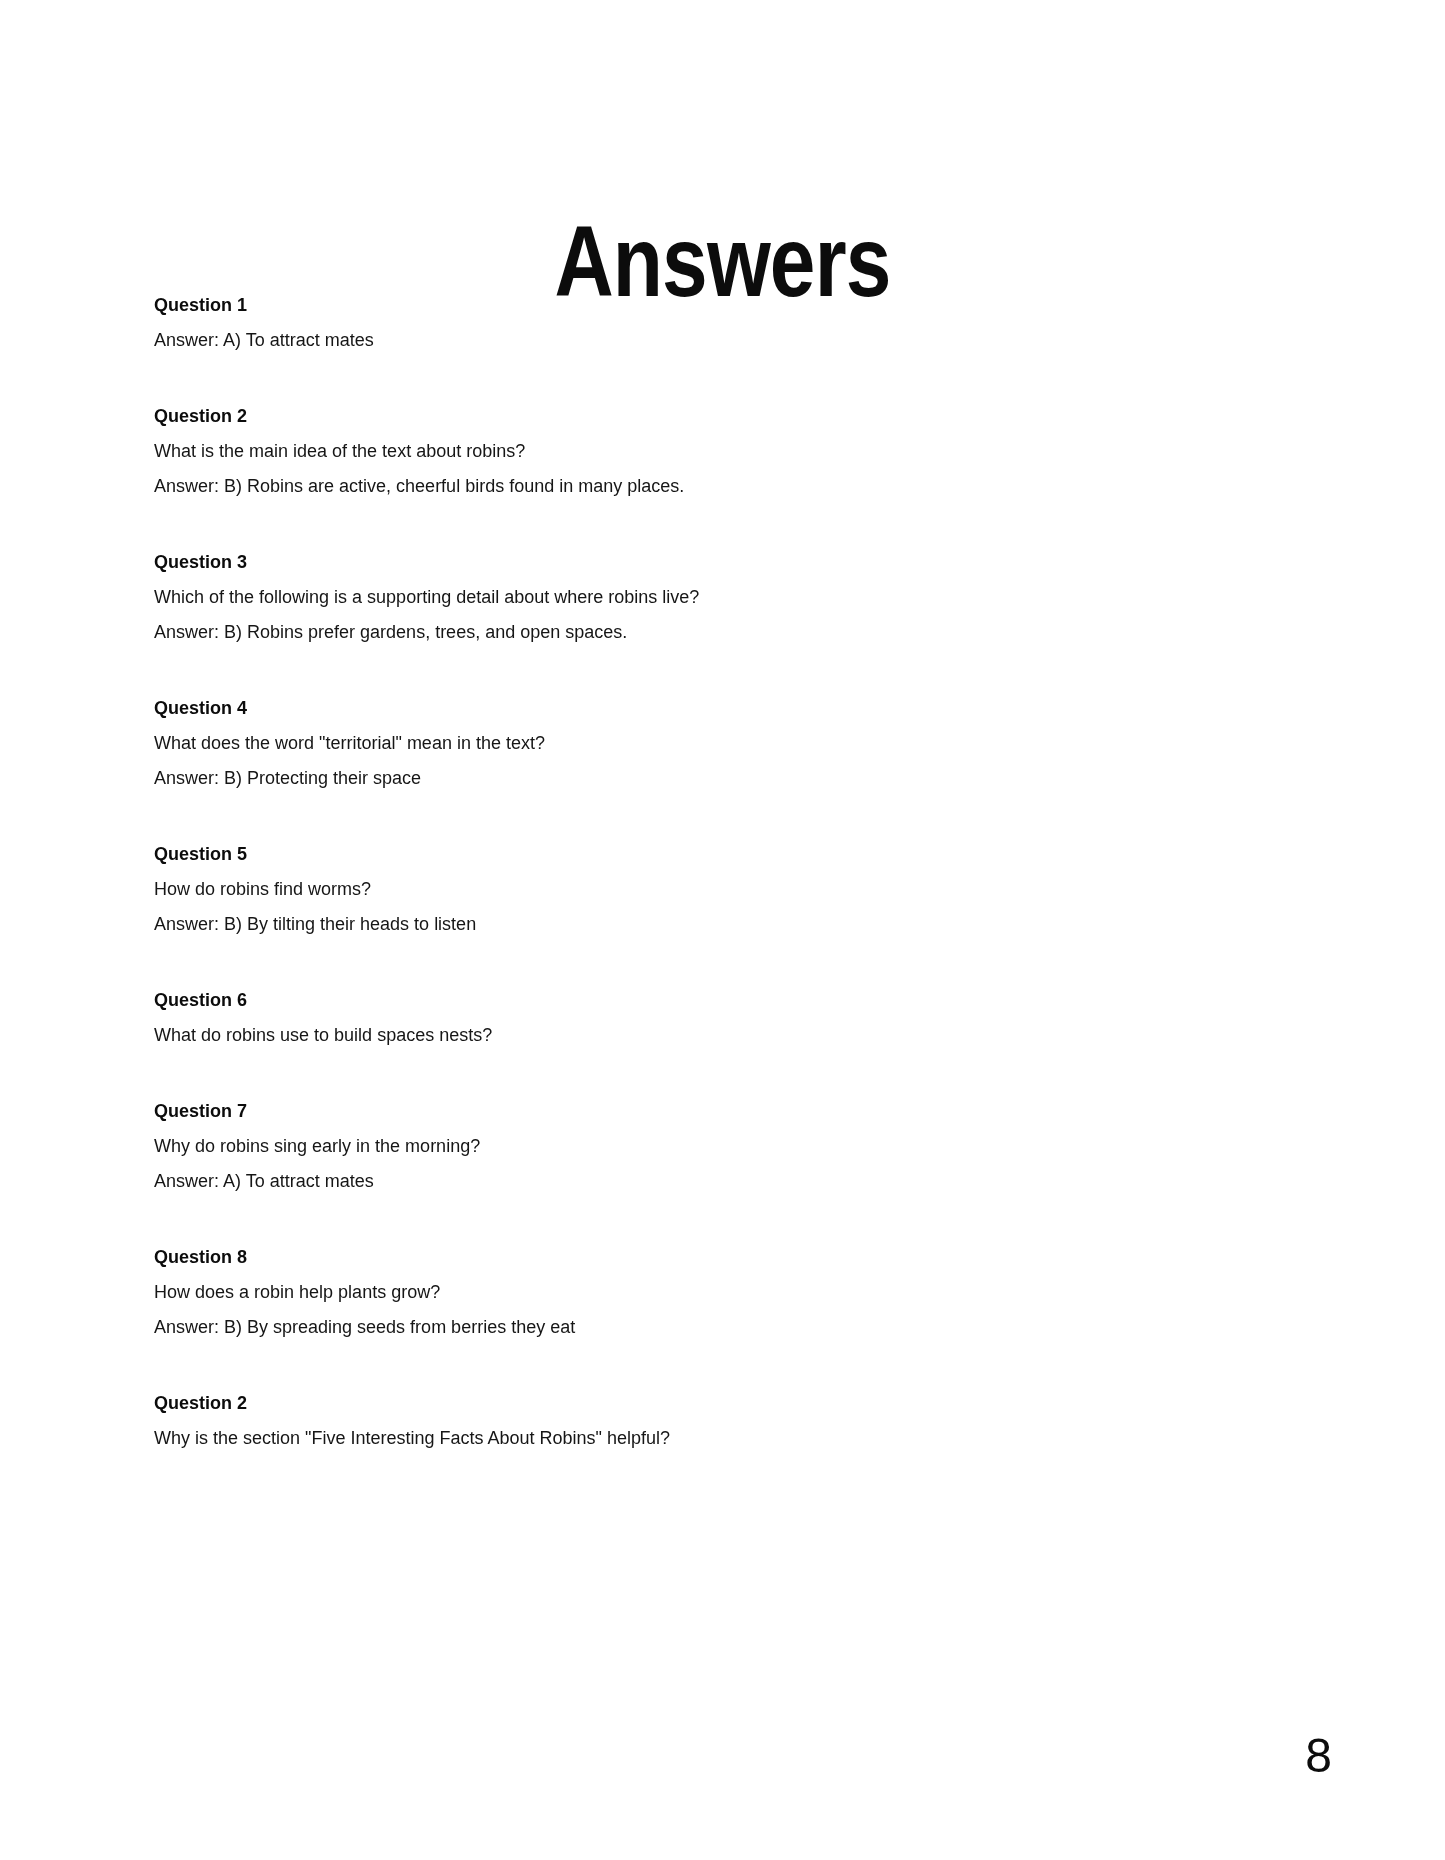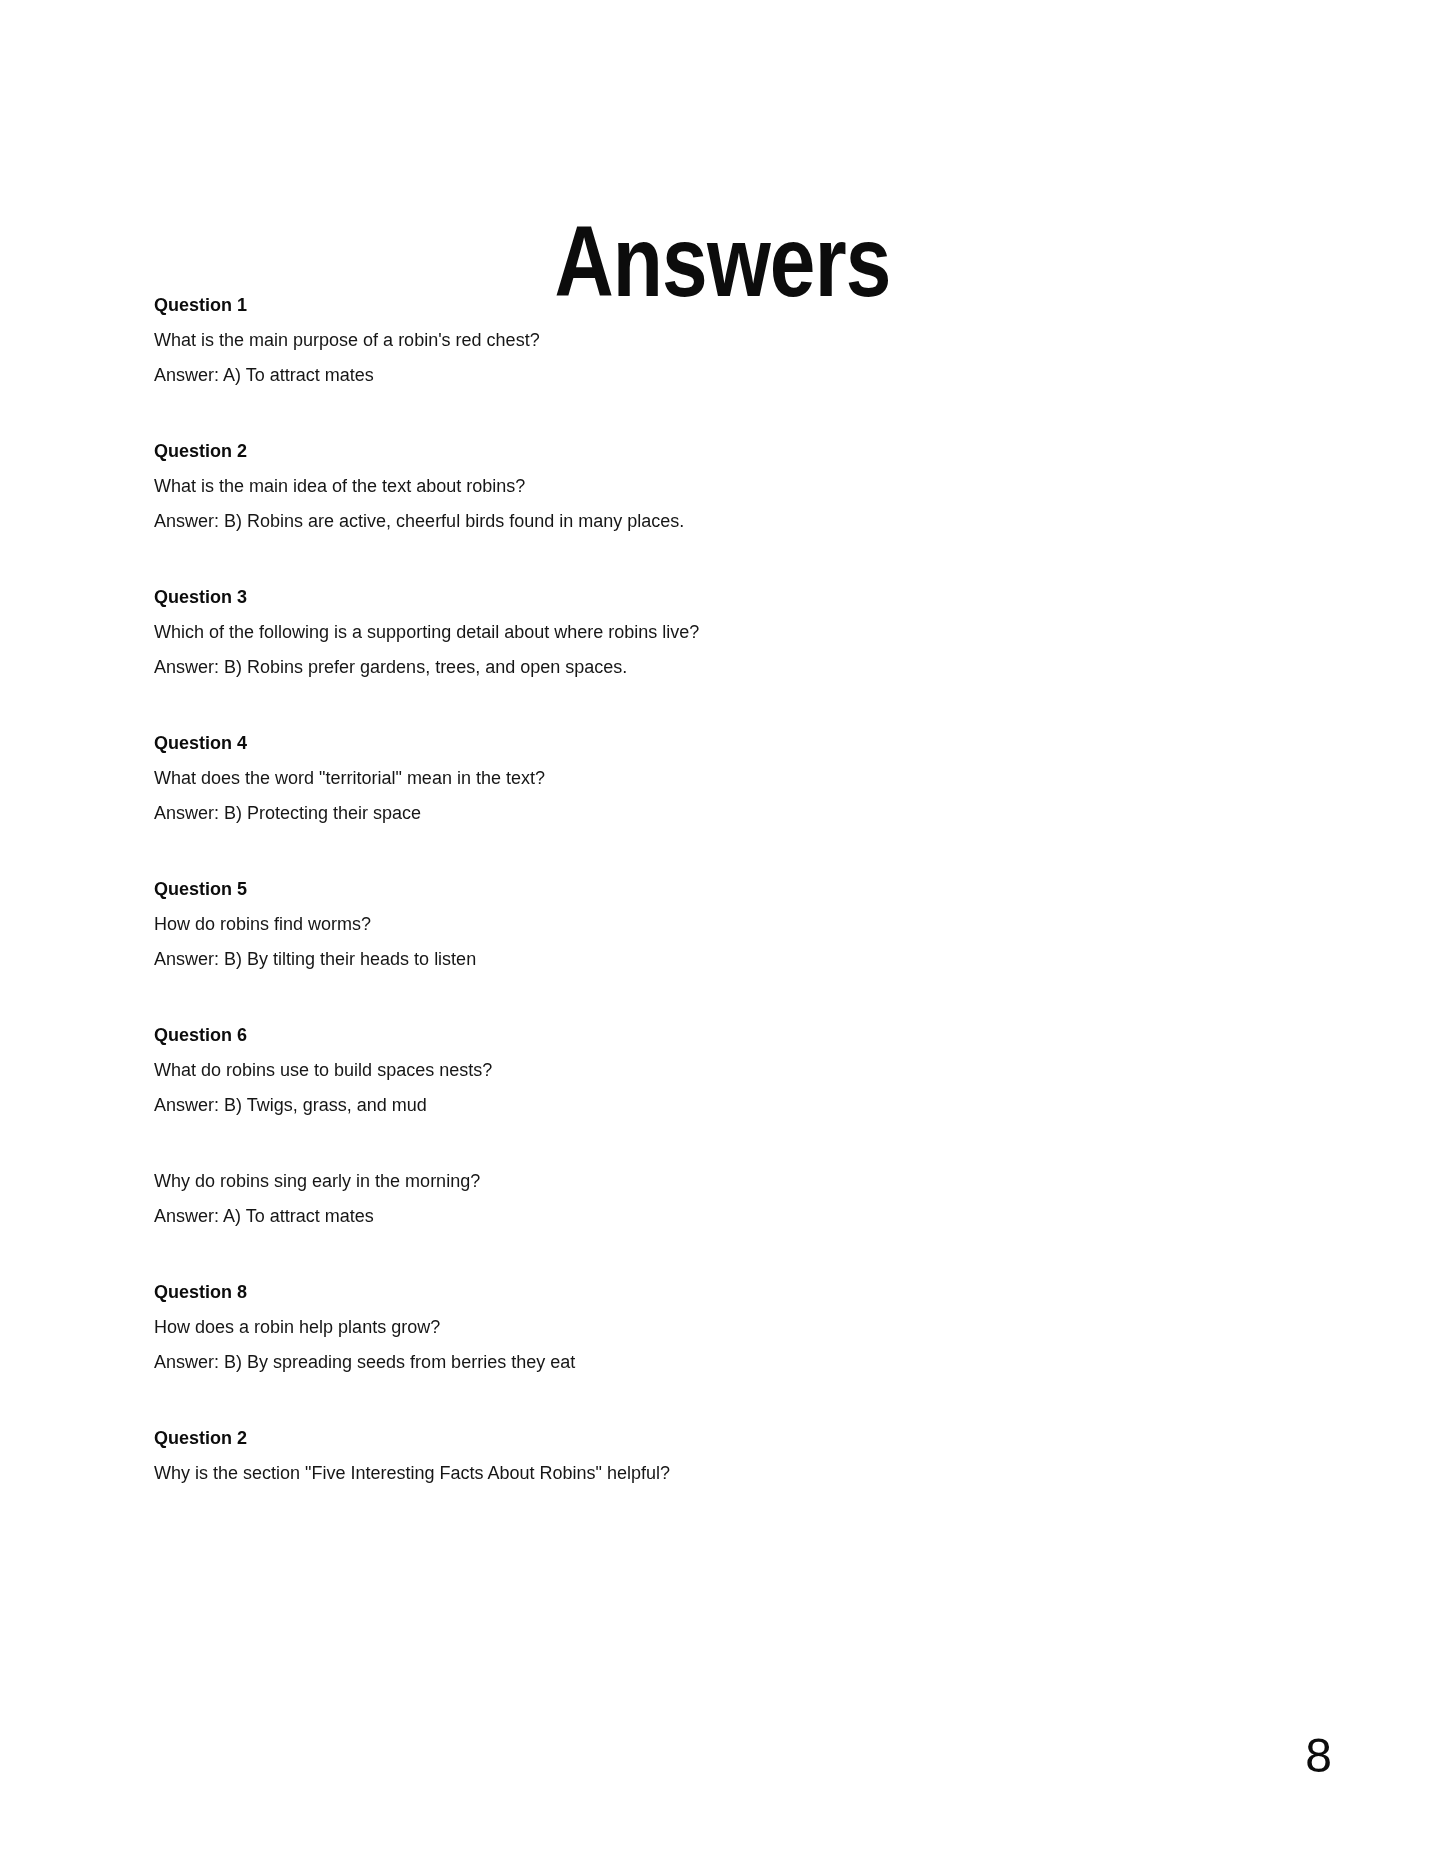--- a/index.html
+++ b/index.html
@@ -61,21 +61,20 @@
 </style>
 </head>
 <body>
 
 <h1 class="doc-title">Answers</h1>
 
 <div class="content">
 
   <div class="qblock">
     <div class="qheading">Question 1</div>
-    <div class="qline">What is the main purpose of a robin's red chest?</div>
     <div class="qline">Answer: A) To attract mates</div>
   </div>
 
   <div class="qblock">
     <div class="qheading">Question 2</div>
     <div class="qline">What is the main idea of the text about robins?</div>
     <div class="qline">Answer: B) Robins are active, cheerful birds found in many places.</div>
   </div>
 
   <div class="qblock">
@@ -92,24 +91,24 @@
 
   <div class="qblock">
     <div class="qheading">Question 5</div>
     <div class="qline">How do robins find worms?</div>
     <div class="qline">Answer: B) By tilting their heads to listen</div>
   </div>
 
   <div class="qblock">
     <div class="qheading">Question 6</div>
     <div class="qline">What do robins use to build spaces nests?</div>
-    <div class="qline">Answer: B) Twigs, grass, and mud</div>
   </div>
 
   <div class="qblock">
+    <div class="qheading">Question 7</div>
     <div class="qline">Why do robins sing early in the morning?</div>
     <div class="qline">Answer: A) To attract mates</div>
   </div>
 
   <div class="qblock">
     <div class="qheading">Question 8</div>
     <div class="qline">How does a robin help plants grow?</div>
     <div class="qline">Answer: B) By spreading seeds from berries they eat</div>
   </div>
 

